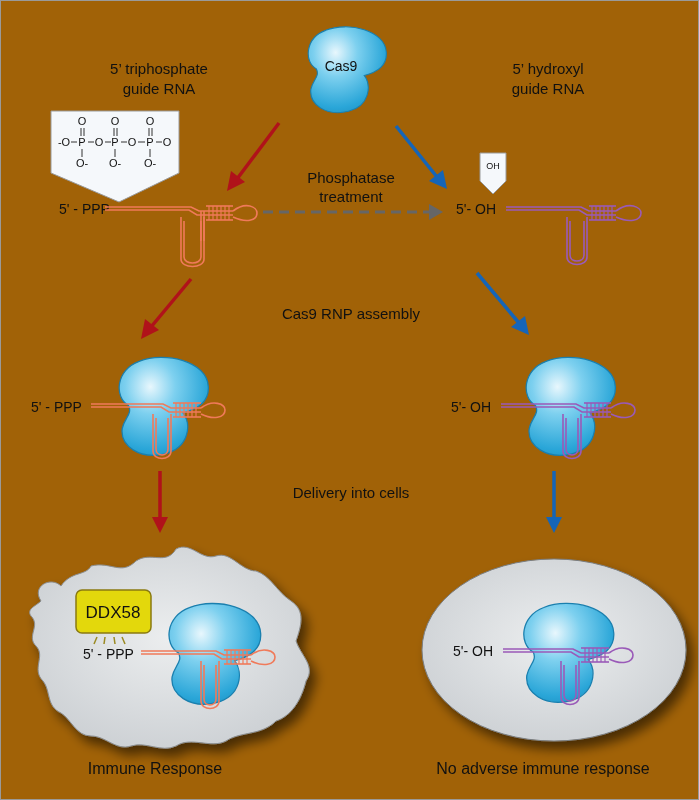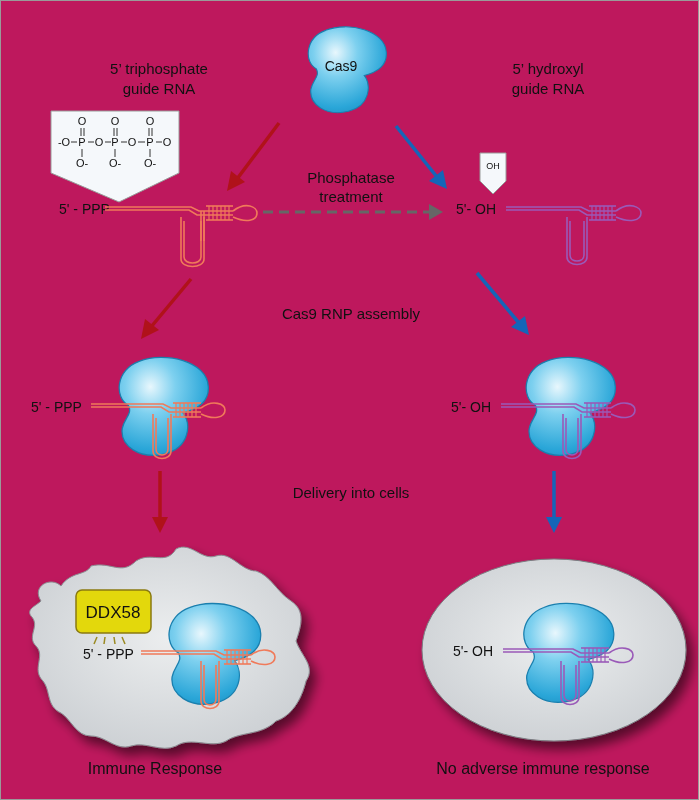--- a/index.html
+++ b/index.html
@@ -1,17 +1,17 @@
 <!DOCTYPE html>
 <html><head>
 <meta charset="utf-8">
 <style>
   html, body { margin:0; padding:0; background:#ffffff; }
   body { width:699px; height:800px; overflow:hidden; font-family:"Liberation Sans", sans-serif; }
-  #frame { position:absolute; left:0; top:0; width:697px; height:798px; border:1px solid #9a9a9a; background:#be185d; }
+  #frame { position:absolute; left:0; top:0; width:697px; height:798px; border:1px solid #9a9a9a; background:#a16207; }
   svg { position:absolute; left:0; top:0; }
   .lbl { font-family:"Liberation Sans", sans-serif; fill:#111; }
 </style>
 </head>
 <body>
 
 <div id="frame">
 <svg width="697" height="798" viewBox="0 0 697 798">
   <defs>
     <radialGradient id="casGrad" cx="0.35" cy="0.3" r="0.8">

